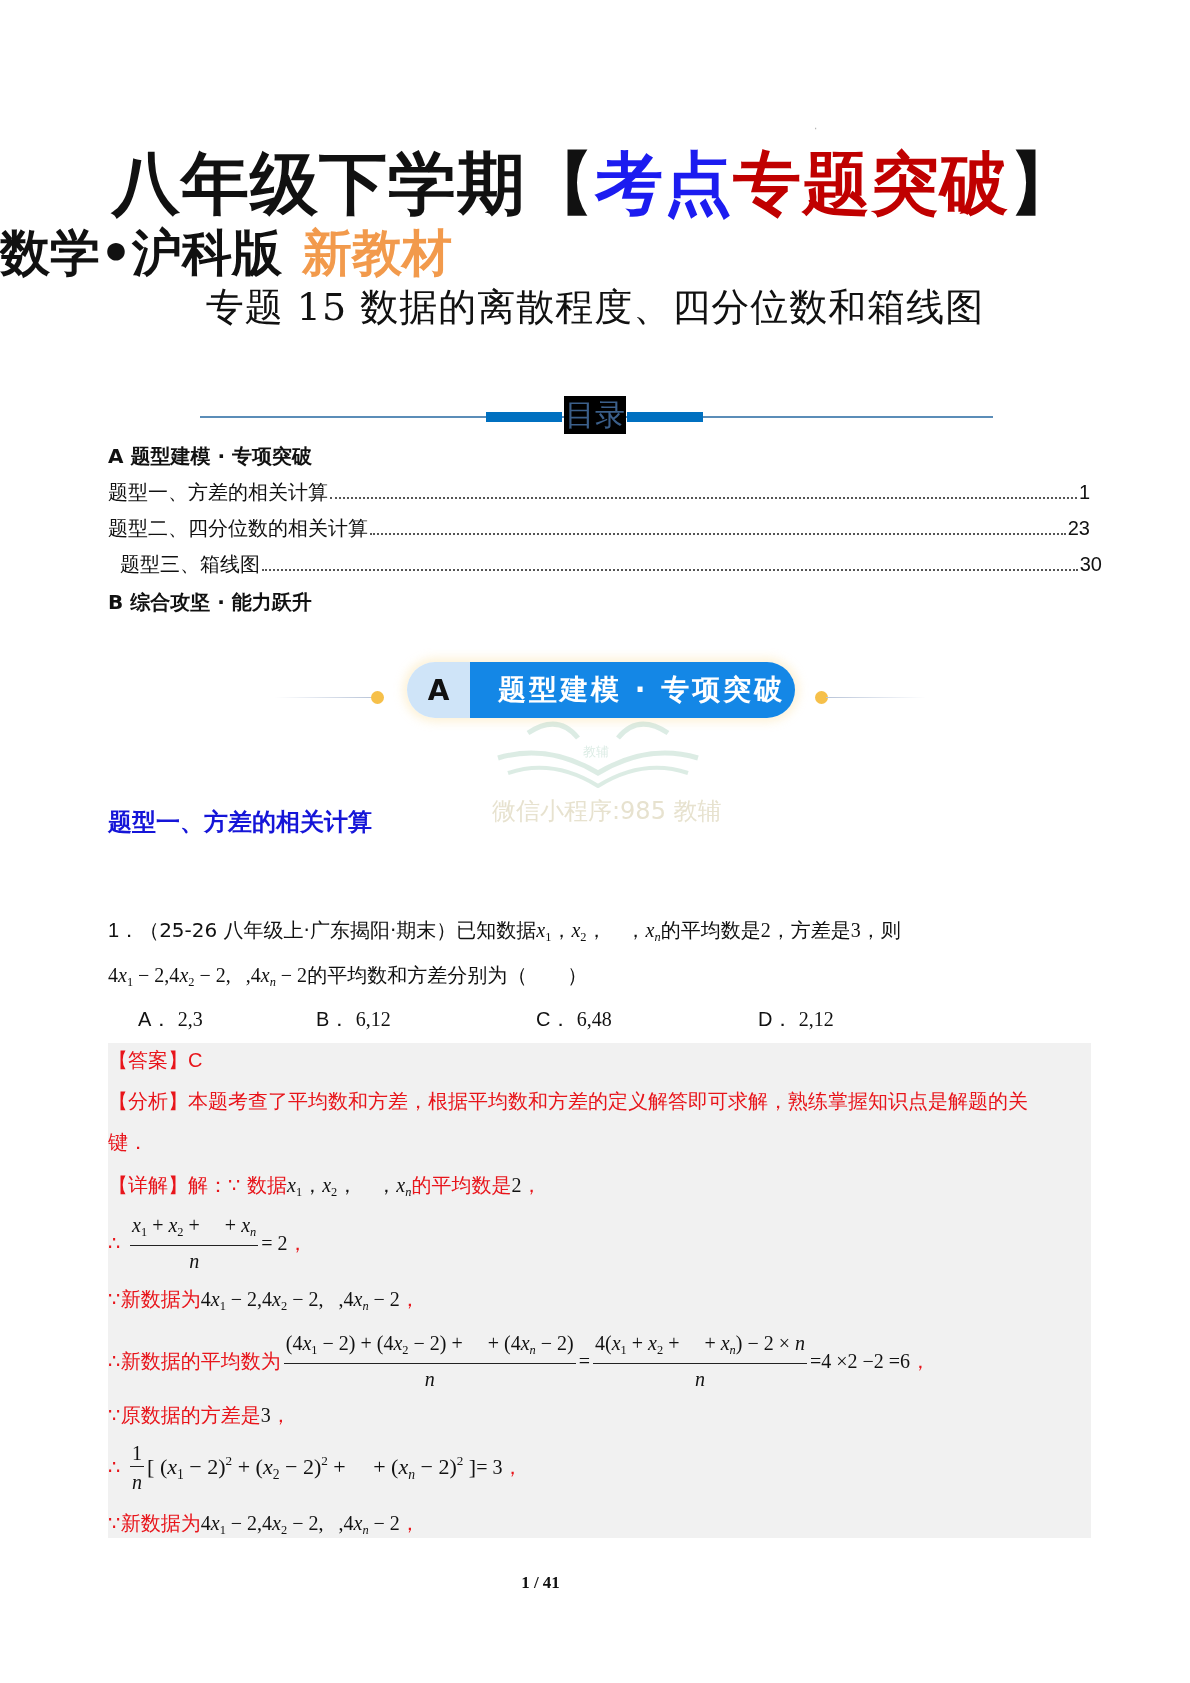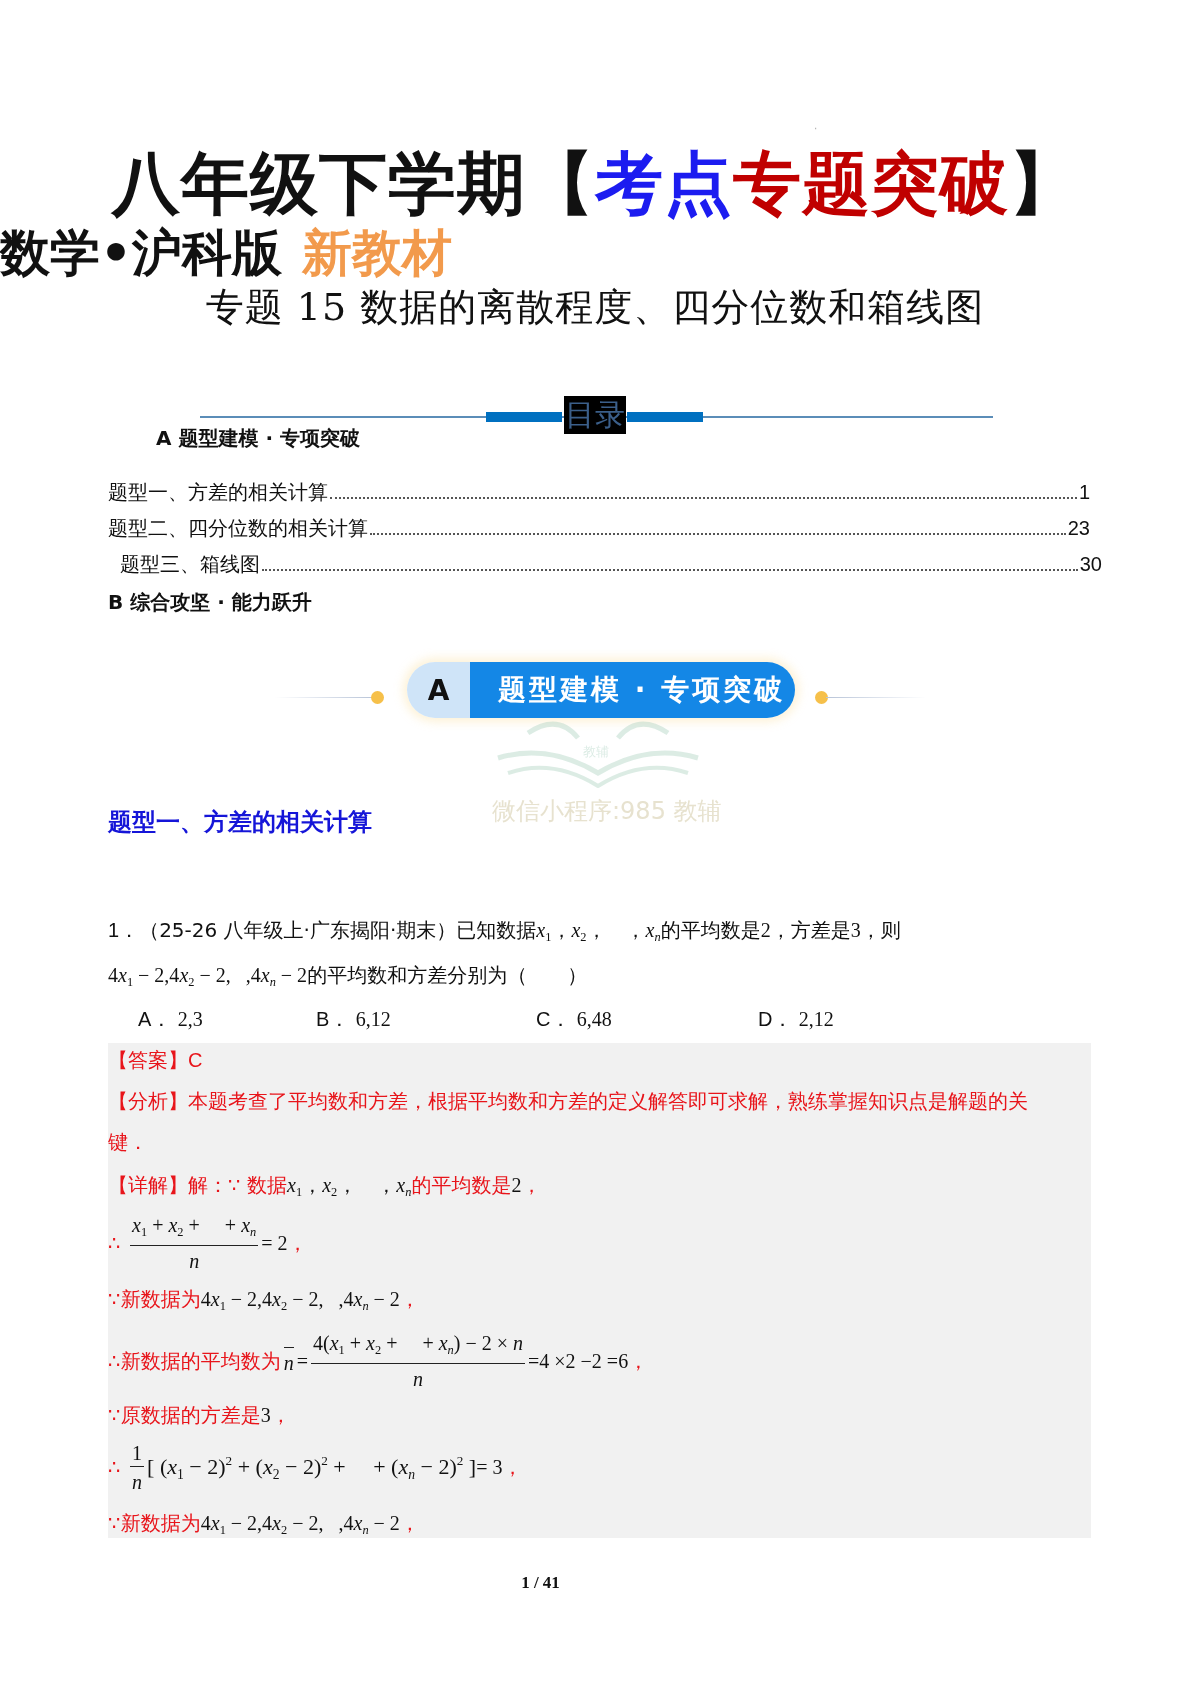--- a/index.html
+++ b/index.html
@@ -82,21 +82,21 @@
   <span>数学•沪科版</span><span class="orange">新教材</span>
 </div>
 
 <div class="abs topic">专题 15  数据的离散程度、四分位数和箱线图</div>
 
 <div class="abs toc-line"></div>
 <div class="abs toc-block-l"></div>
 <div class="abs toc-block-r"></div>
 <div class="abs toc-title">目录</div>
 
-<div class="abs toc-head" style="top:424px;margin-left:48px;">A 题型建模 · 专项突破</div>
+<div class="abs toc-head" style="top:442px;">A 题型建模 · 专项突破</div>
 
 <div class="abs toc-row" style="top:478px;">
   <span class="lbl">题型一、方差的相关计算</span>
   <span class="dots"></span>
   <span class="pg">1</span>
 </div>
 <div class="abs toc-row" style="top:514px;">
   <span class="lbl">题型二、四分位数的相关计算</span>
   <span class="dots"></span>
   <span class="pg">23</span>
@@ -165,20 +165,21 @@
       <span class="d mi">n</span>
     </span><span class="mr blk">= 2</span>，
 </div>
 
 <div class="abs sl" style="top:1284px;">
   <span>∵</span><span>新数据为</span><span class="mr blk">4<span class="mi">x</span><sub class="up">1</sub> − 2,4<span class="mi">x</span><sub class="up">2</sub> − 2, &nbsp;&nbsp;,4<span class="mi">x</span><sub>n</sub> − 2</span>，
 </div>
 
 <div class="abs sl" style="top:1330px;">
   <span>∴</span><span>新数据的平均数为</span><span class="frac mr">
+      <span class="n">(4<span class="mi">x</span><sub class="up">1</sub> − 2) + (4<span class="mi">x</span><sub class="up">2</sub> − 2) + &nbsp;&nbsp;&nbsp; + (4<span class="mi">x</span><sub>n</sub> − 2)</span>
       <span class="d mi">n</span>
     </span><span class="blk mr">=</span><span class="frac mr">
       <span class="n">4(<span class="mi">x</span><sub class="up">1</sub> + <span class="mi">x</span><sub class="up">2</sub> + &nbsp;&nbsp;&nbsp; + <span class="mi">x</span><sub>n</sub>) − 2 × <span class="mi">n</span></span>
       <span class="d mi">n</span>
     </span><span class="mr blk">=4 ×2 −2 =6</span>，
 </div>
 
 <div class="abs sl" style="top:1400px;">
   <span>∵</span><span>原数据的方差是</span><span class="mr blk">3</span>，
 </div>

